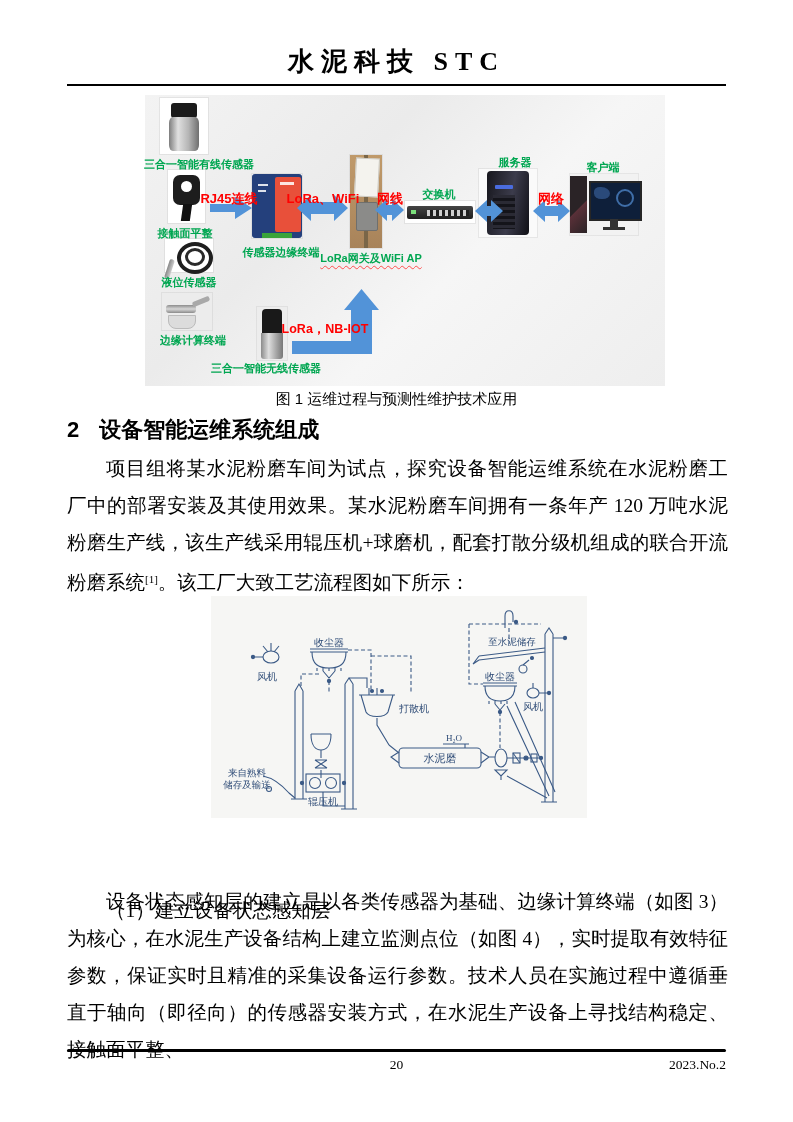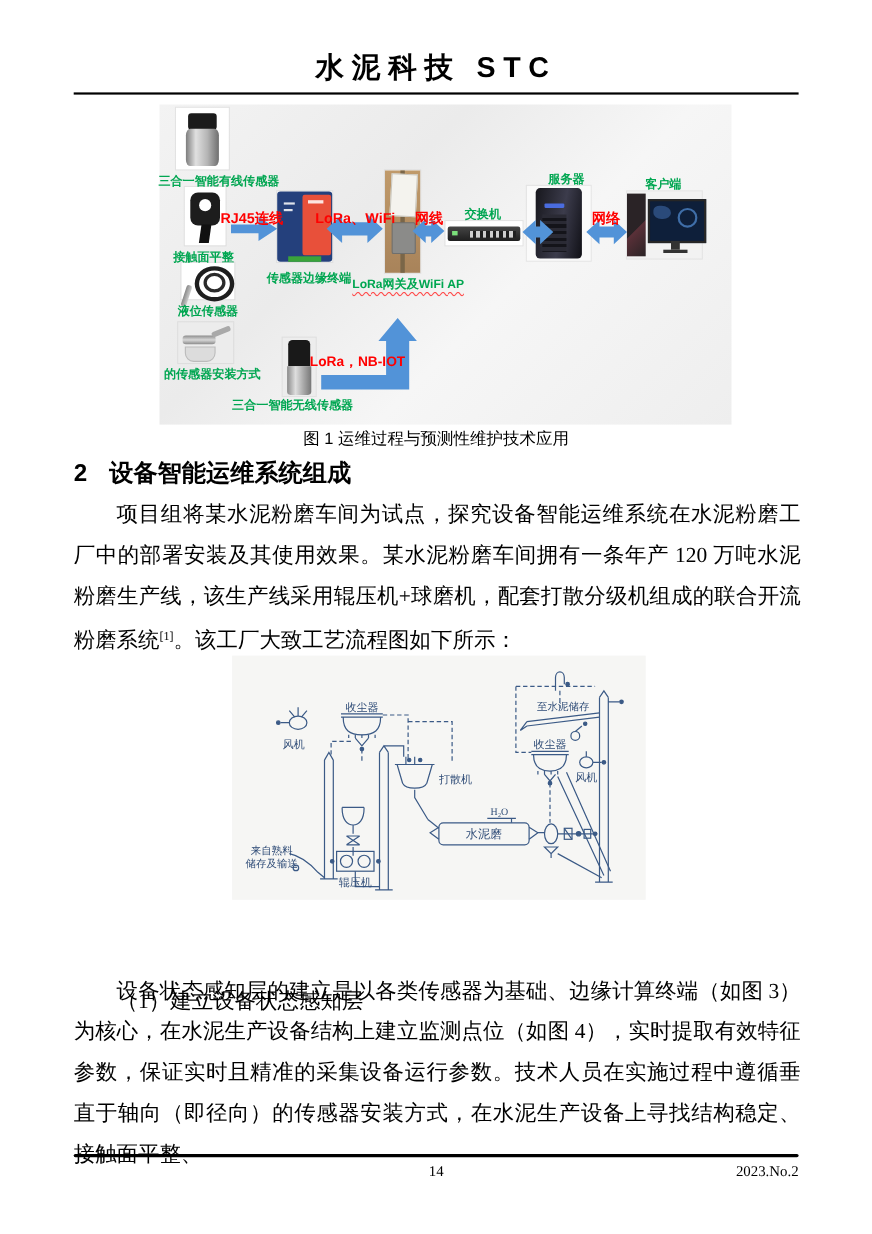--- a/index.html
+++ b/index.html
@@ -1,20 +1,20 @@
 <!DOCTYPE html>
 <html><head>
 <meta charset="utf-8">
 <style>
   html,body{margin:0;padding:0;background:#fff;}
   .page{position:relative;width:793px;height:1122px;background:#fff;overflow:hidden;
         font-family:"Liberation Serif",serif;color:#000;}
   
   .journal-title{position:absolute;top:44px;left:0;right:0;text-align:center;
-      font-family:Liberation Sans, sans-serif;font-size:26px;font-weight:600;letter-spacing:7px;}
+      font-family:Liberation Serif, serif;font-size:26px;font-weight:600;letter-spacing:7px;}
   .header-rule{position:absolute;top:84px;left:67px;width:659px;height:2px;background:#000;}
   
   .fig1{position:absolute;left:145px;top:95px;width:520px;height:291px;
         background:linear-gradient(135deg,#f3f3f3 0%,#ebebeb 35%,#f6f6f6 60%,#eeeeee 100%);
         font-family:"Liberation Sans",sans-serif;}
   .fig1 .glabel{position:absolute;color:#00A651;font-weight:bold;font-size:11px;white-space:nowrap;transform:translateX(-50%);}
   .fig1 .rlabel{position:absolute;color:#FF0000;font-weight:bold;font-size:13px;white-space:nowrap;transform:translateX(-50%);}
   .u-wavy{text-decoration:underline wavy #ff4d4d 1px;text-underline-offset:3px;}
   .photo{position:absolute;background:#fff;box-shadow:0 0 0 1px rgba(0,0,0,.06);}
   
@@ -159,21 +159,21 @@
         <polygon points="230,115 242,104 242,110 247,110 247,104 259,115 247,126 247,120 242,120 242,126"></polygon>
         <polygon points="330,116 342,105 342,111 346,111 346,105 358,116 346,127 346,121 342,121 342,127"></polygon>
         <polygon points="388,116 400,105 400,111 413,111 413,105 425,116 413,127 413,121 400,121 400,127"></polygon>
         <path d="M147,246 H206 V215 H199 L216.5,194 L234,215 H227 V259 H147 Z"></path>
       </g>
     </svg>
 
     <div class="glabel" style="left:54px;top:62px;">三合一智能有线传感器</div>
     <div class="glabel" style="left:40px;top:131px;">接触面平整</div>
     <div class="glabel" style="left:44px;top:180px;">液位传感器</div>
-    <div class="glabel" style="left:48px;top:238px;">的传感器安装方式</div>
+    <div class="glabel" style="left:48px;top:238px;">边缘计算终端</div>
     <div class="glabel" style="left:136px;top:150px;">传感器边缘终端</div>
     <div class="glabel u-wavy" style="left:226px;top:156px;">LoRa网关及WiFi AP</div>
     <div class="glabel" style="left:294px;top:92px;">交换机</div>
     <div class="glabel" style="left:370px;top:60px;">服务器</div>
     <div class="glabel" style="left:458px;top:65px;">客户端</div>
     <div class="glabel" style="left:121px;top:266px;">三合一智能无线传感器</div>
 
     <div class="rlabel" style="left:84px;top:95px;">RJ45连线</div>
     <div class="rlabel" style="left:178px;top:95px;">LoRa、WiFi</div>
     <div class="rlabel" style="left:245px;top:95px;">网线</div>
@@ -274,16 +274,16 @@
       <text x="322" y="114" text-anchor="middle">风机</text>
     </g>
   </svg>
 
 
   <div class="item-line" style="top:896px;">（1）建立设备状态感知层</div>
 
   <div class="para" style="top:883px;">设备状态感知层的建立是以各类传感器为基础、边缘计算终端（如图 3）为核心，在水泥生产设备结构上建立监测点位（如图 4），实时提取有效特征参数，保证实时且精准的采集设备运行参数。技术人员在实施过程中遵循垂直于轴向（即径向）的传感器安装方式，在水泥生产设备上寻找结构稳定、接触面平整、</div>
 
   <div class="footer-rule"></div>
-  <div class="footer-page">14</div>
+  <div class="footer-page">20</div>
   <div class="footer-issue">2023.No.2</div>
 
 </div>
 
 </body></html>

